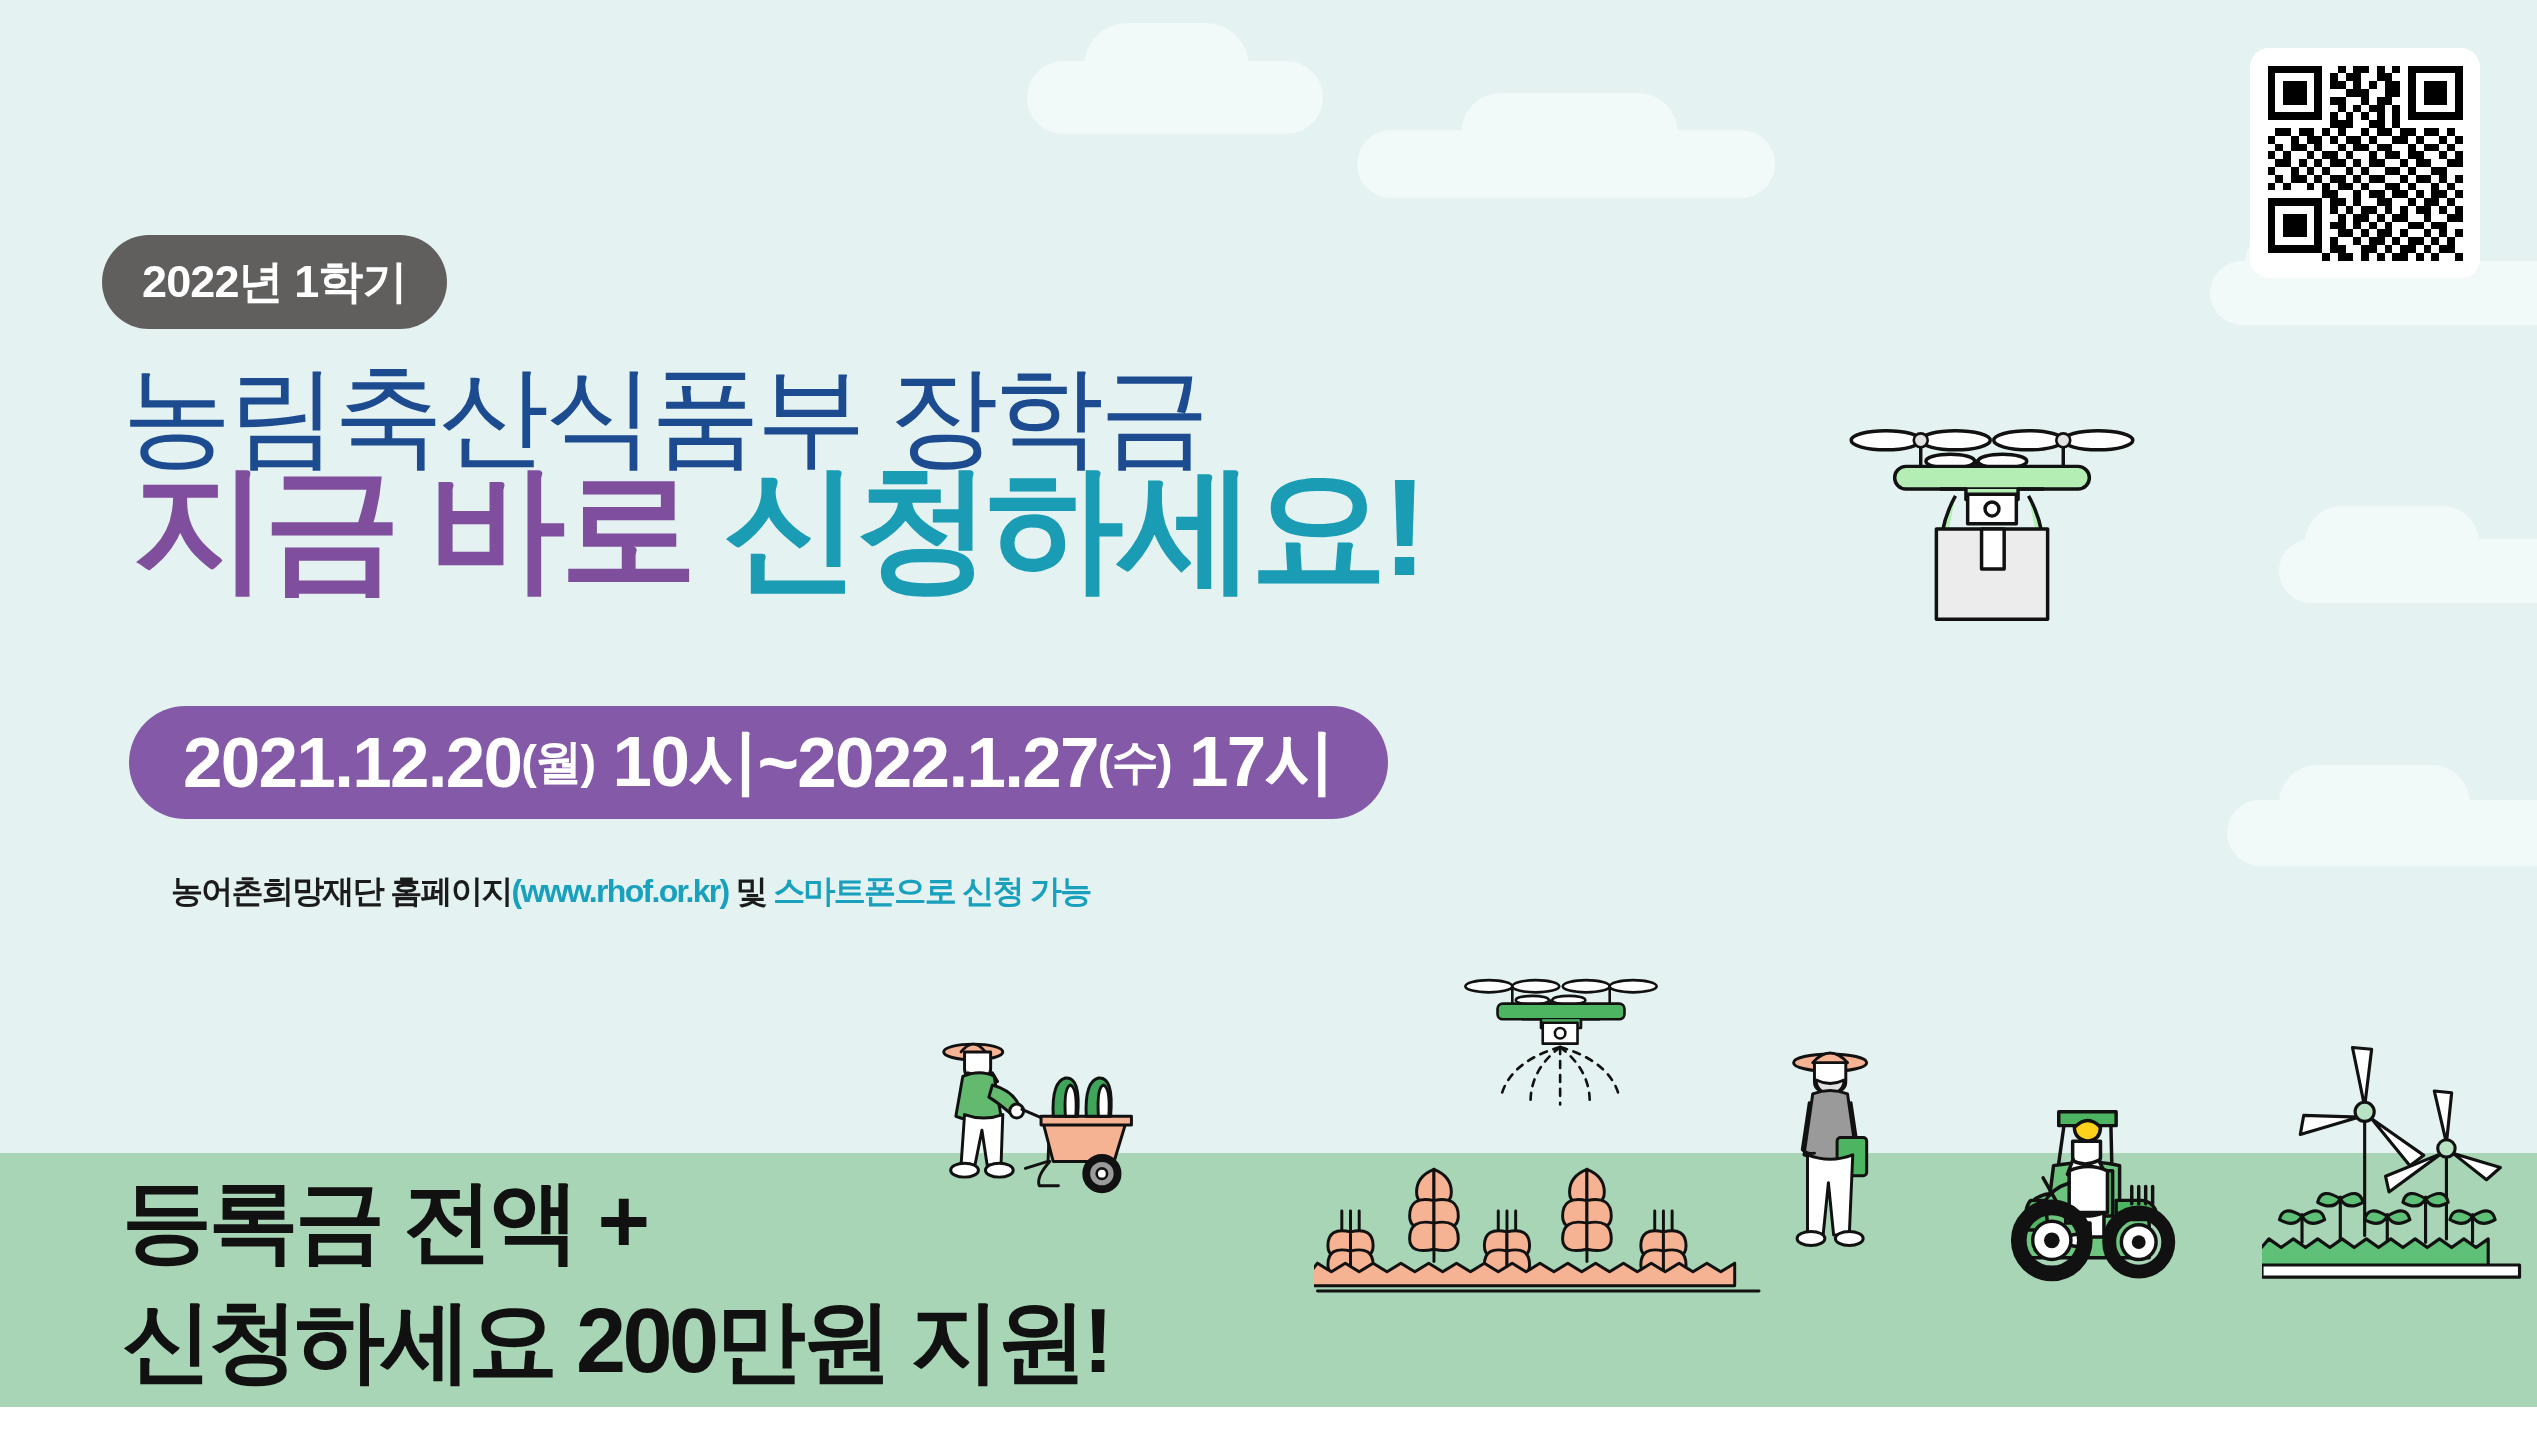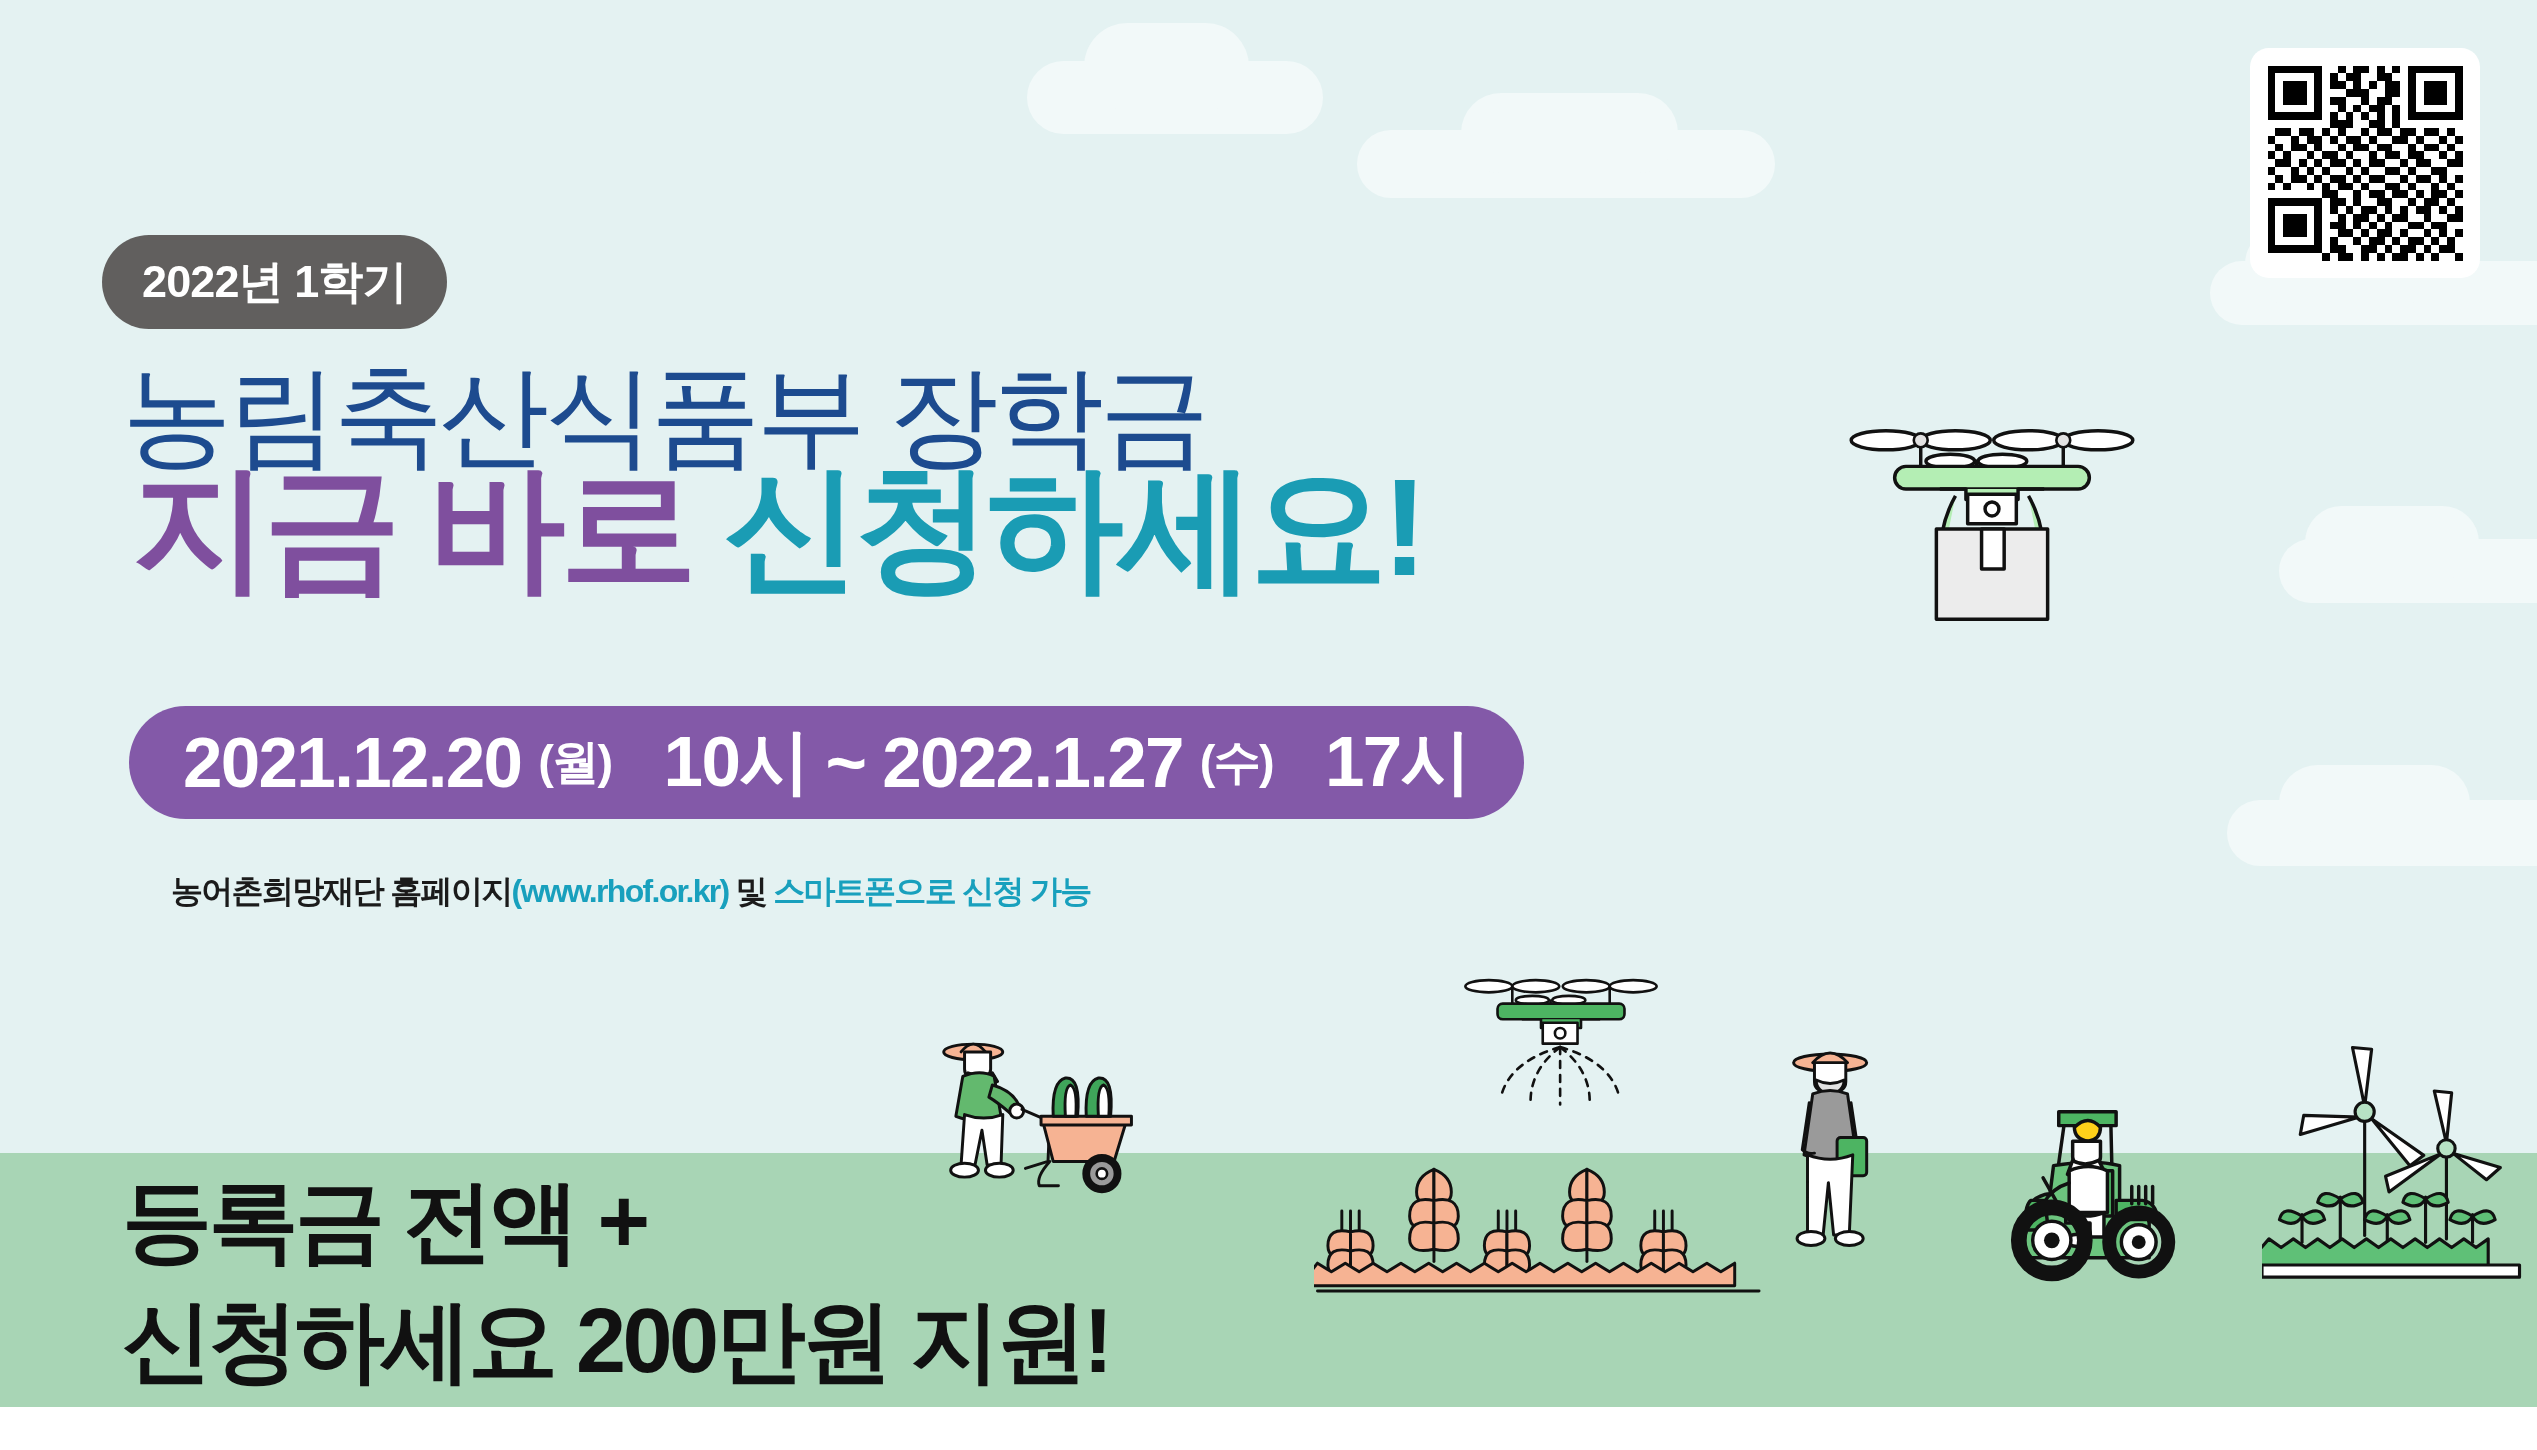--- a/index.html
+++ b/index.html
@@ -71,21 +71,21 @@
   .hl-space  { display:inline-block; width:31px; }
 
   
   .date-pill {
     position:absolute; left:129px; top:706px;
     height:113px; padding:0 54px;
     background:#8359a8;
     border-radius:57px;
     display:flex; align-items:center;
     color:#ffffff; white-space:nowrap;
-    font-size:71px; font-weight:700; letter-spacing:-1.7px;gap:17px;
+    font-size:71px; font-weight:700; letter-spacing:-1.7px;
   }
   .date-pill .small { font-size:47px; font-weight:700; }
 
   
   .url-line {
     position:absolute; left:171px; top:870px;
     font-size:32px; font-weight:700; letter-spacing:-1.7px;
     white-space:nowrap; color:#1b1b1b;
   }
   .url-line .teal { color:#18a0bd; }

